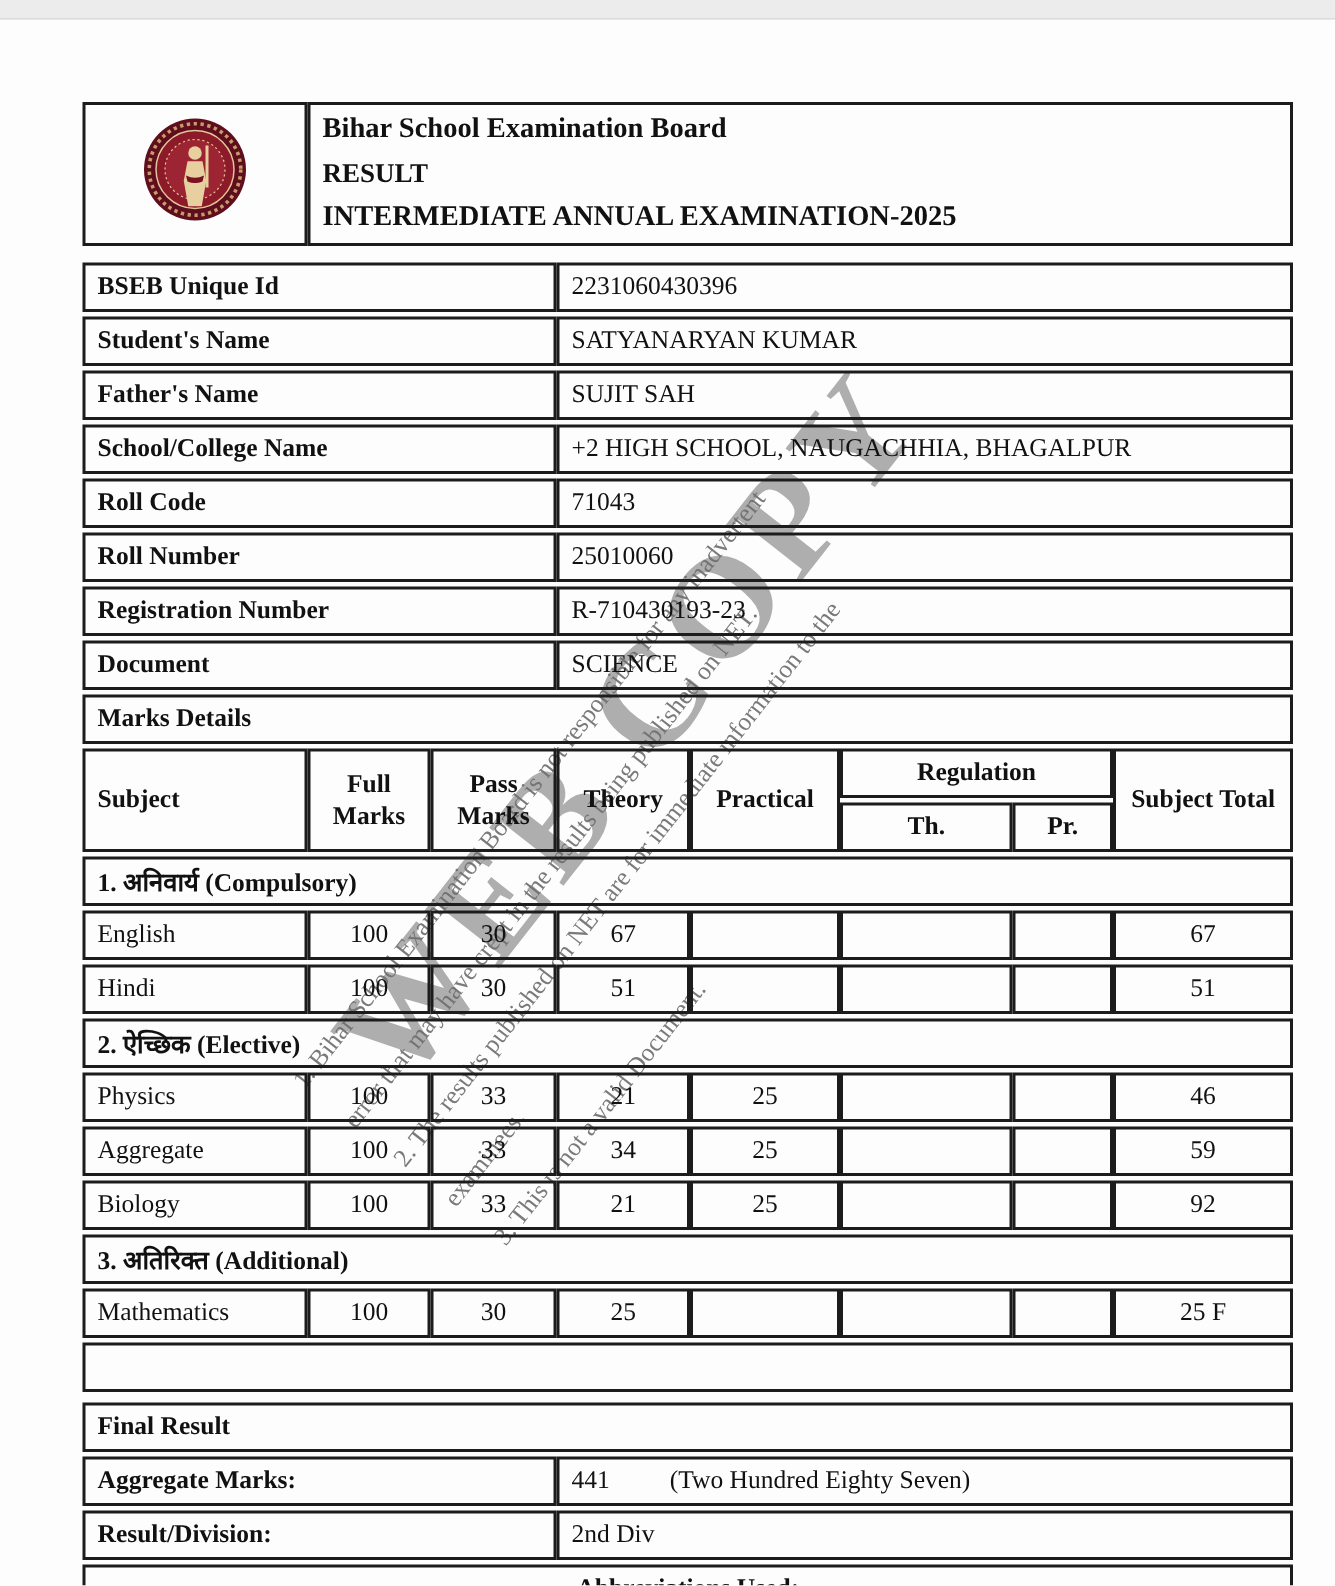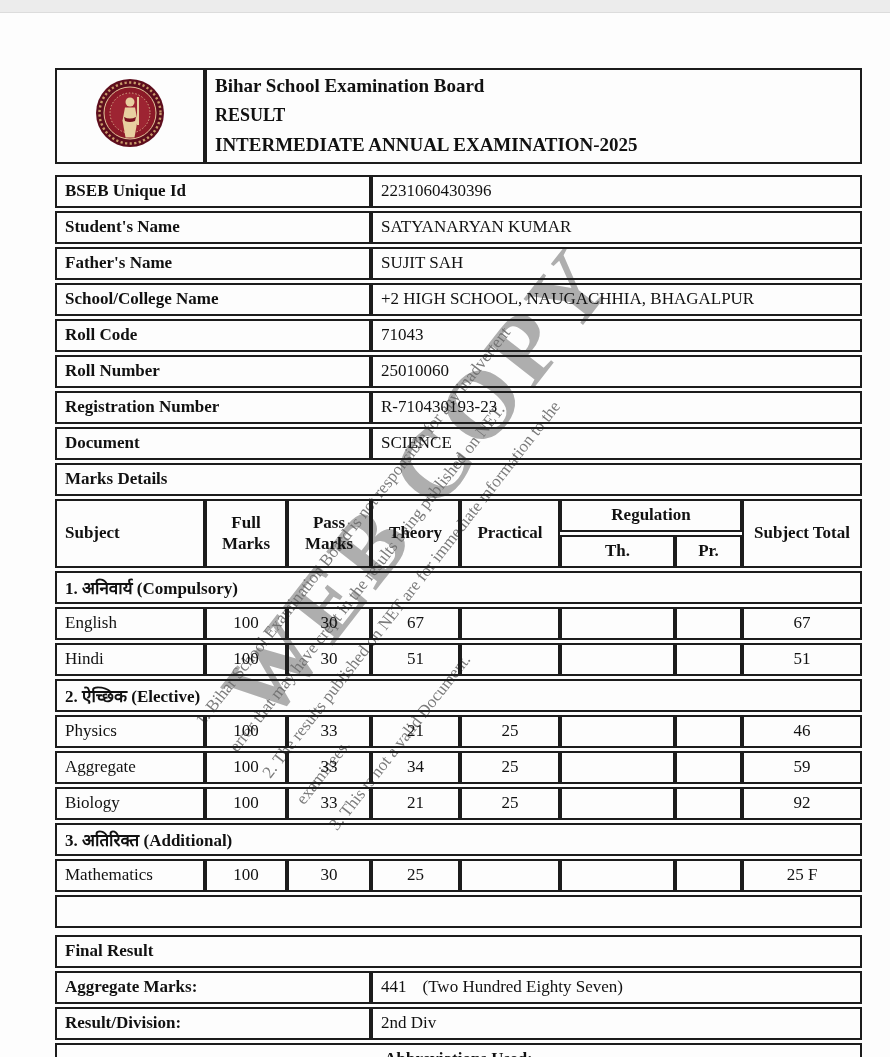--- a/index.html
+++ b/index.html
@@ -27,21 +27,21 @@
   .num{text-align:center;}
   .hc{font-weight:bold;text-align:center;padding:1px 3px;line-height:1.25;}
   .header-band td{height:84px;}
   .logo-cell{text-align:center;padding:2px;}
   .title-cell{text-align:left;font-weight:bold;line-height:1.6;}
   .title-cell .t1{font-size:19px;}
   .title-cell .t2{font-size:18px;}
   .sec{font-weight:bold;height:20px;padding:0 4px;font-size:17px;}
   .blank td{height:22px;}
   .center-underline{text-align:center;font-weight:bold;text-decoration:underline;height:24px;}
-  .words{margin-left:16px;}
+  .words{margin-left:40px;}
 </style>
 </head>
 <body>
 
 <div class="page">
 
   <div class="top-strip"></div>
 
   <div class="wm-layer">
     <div class="wm-notes">

